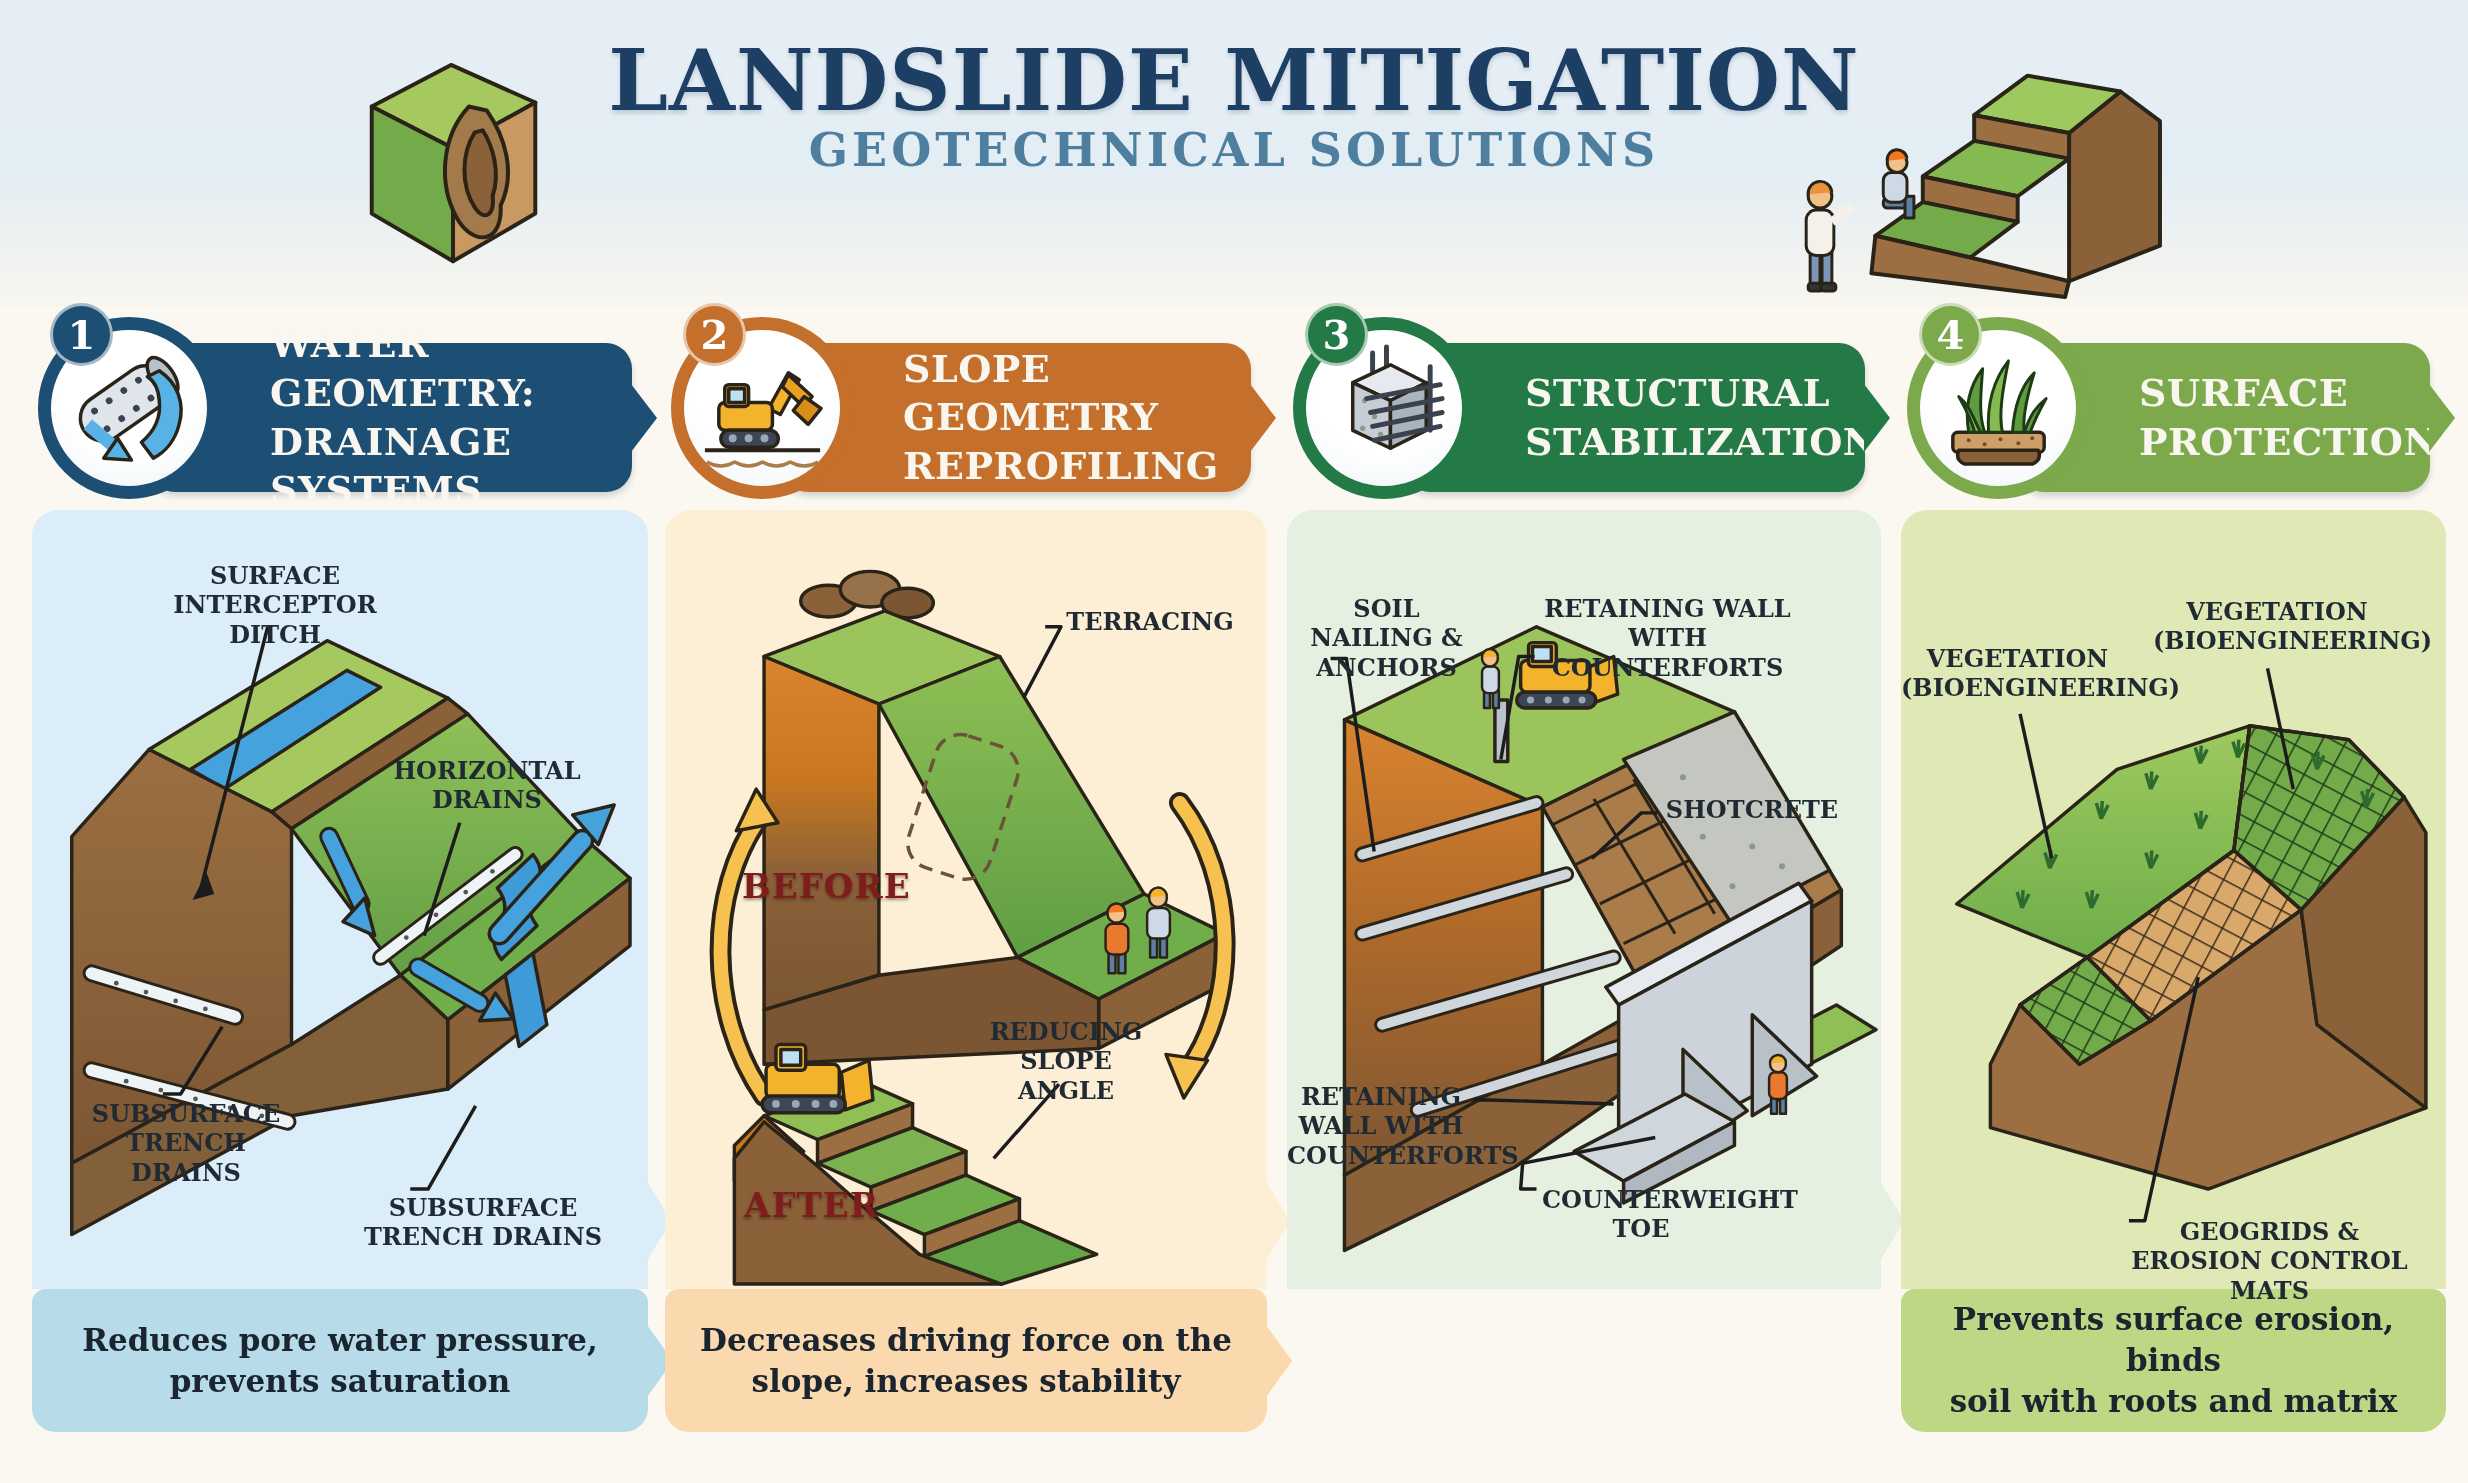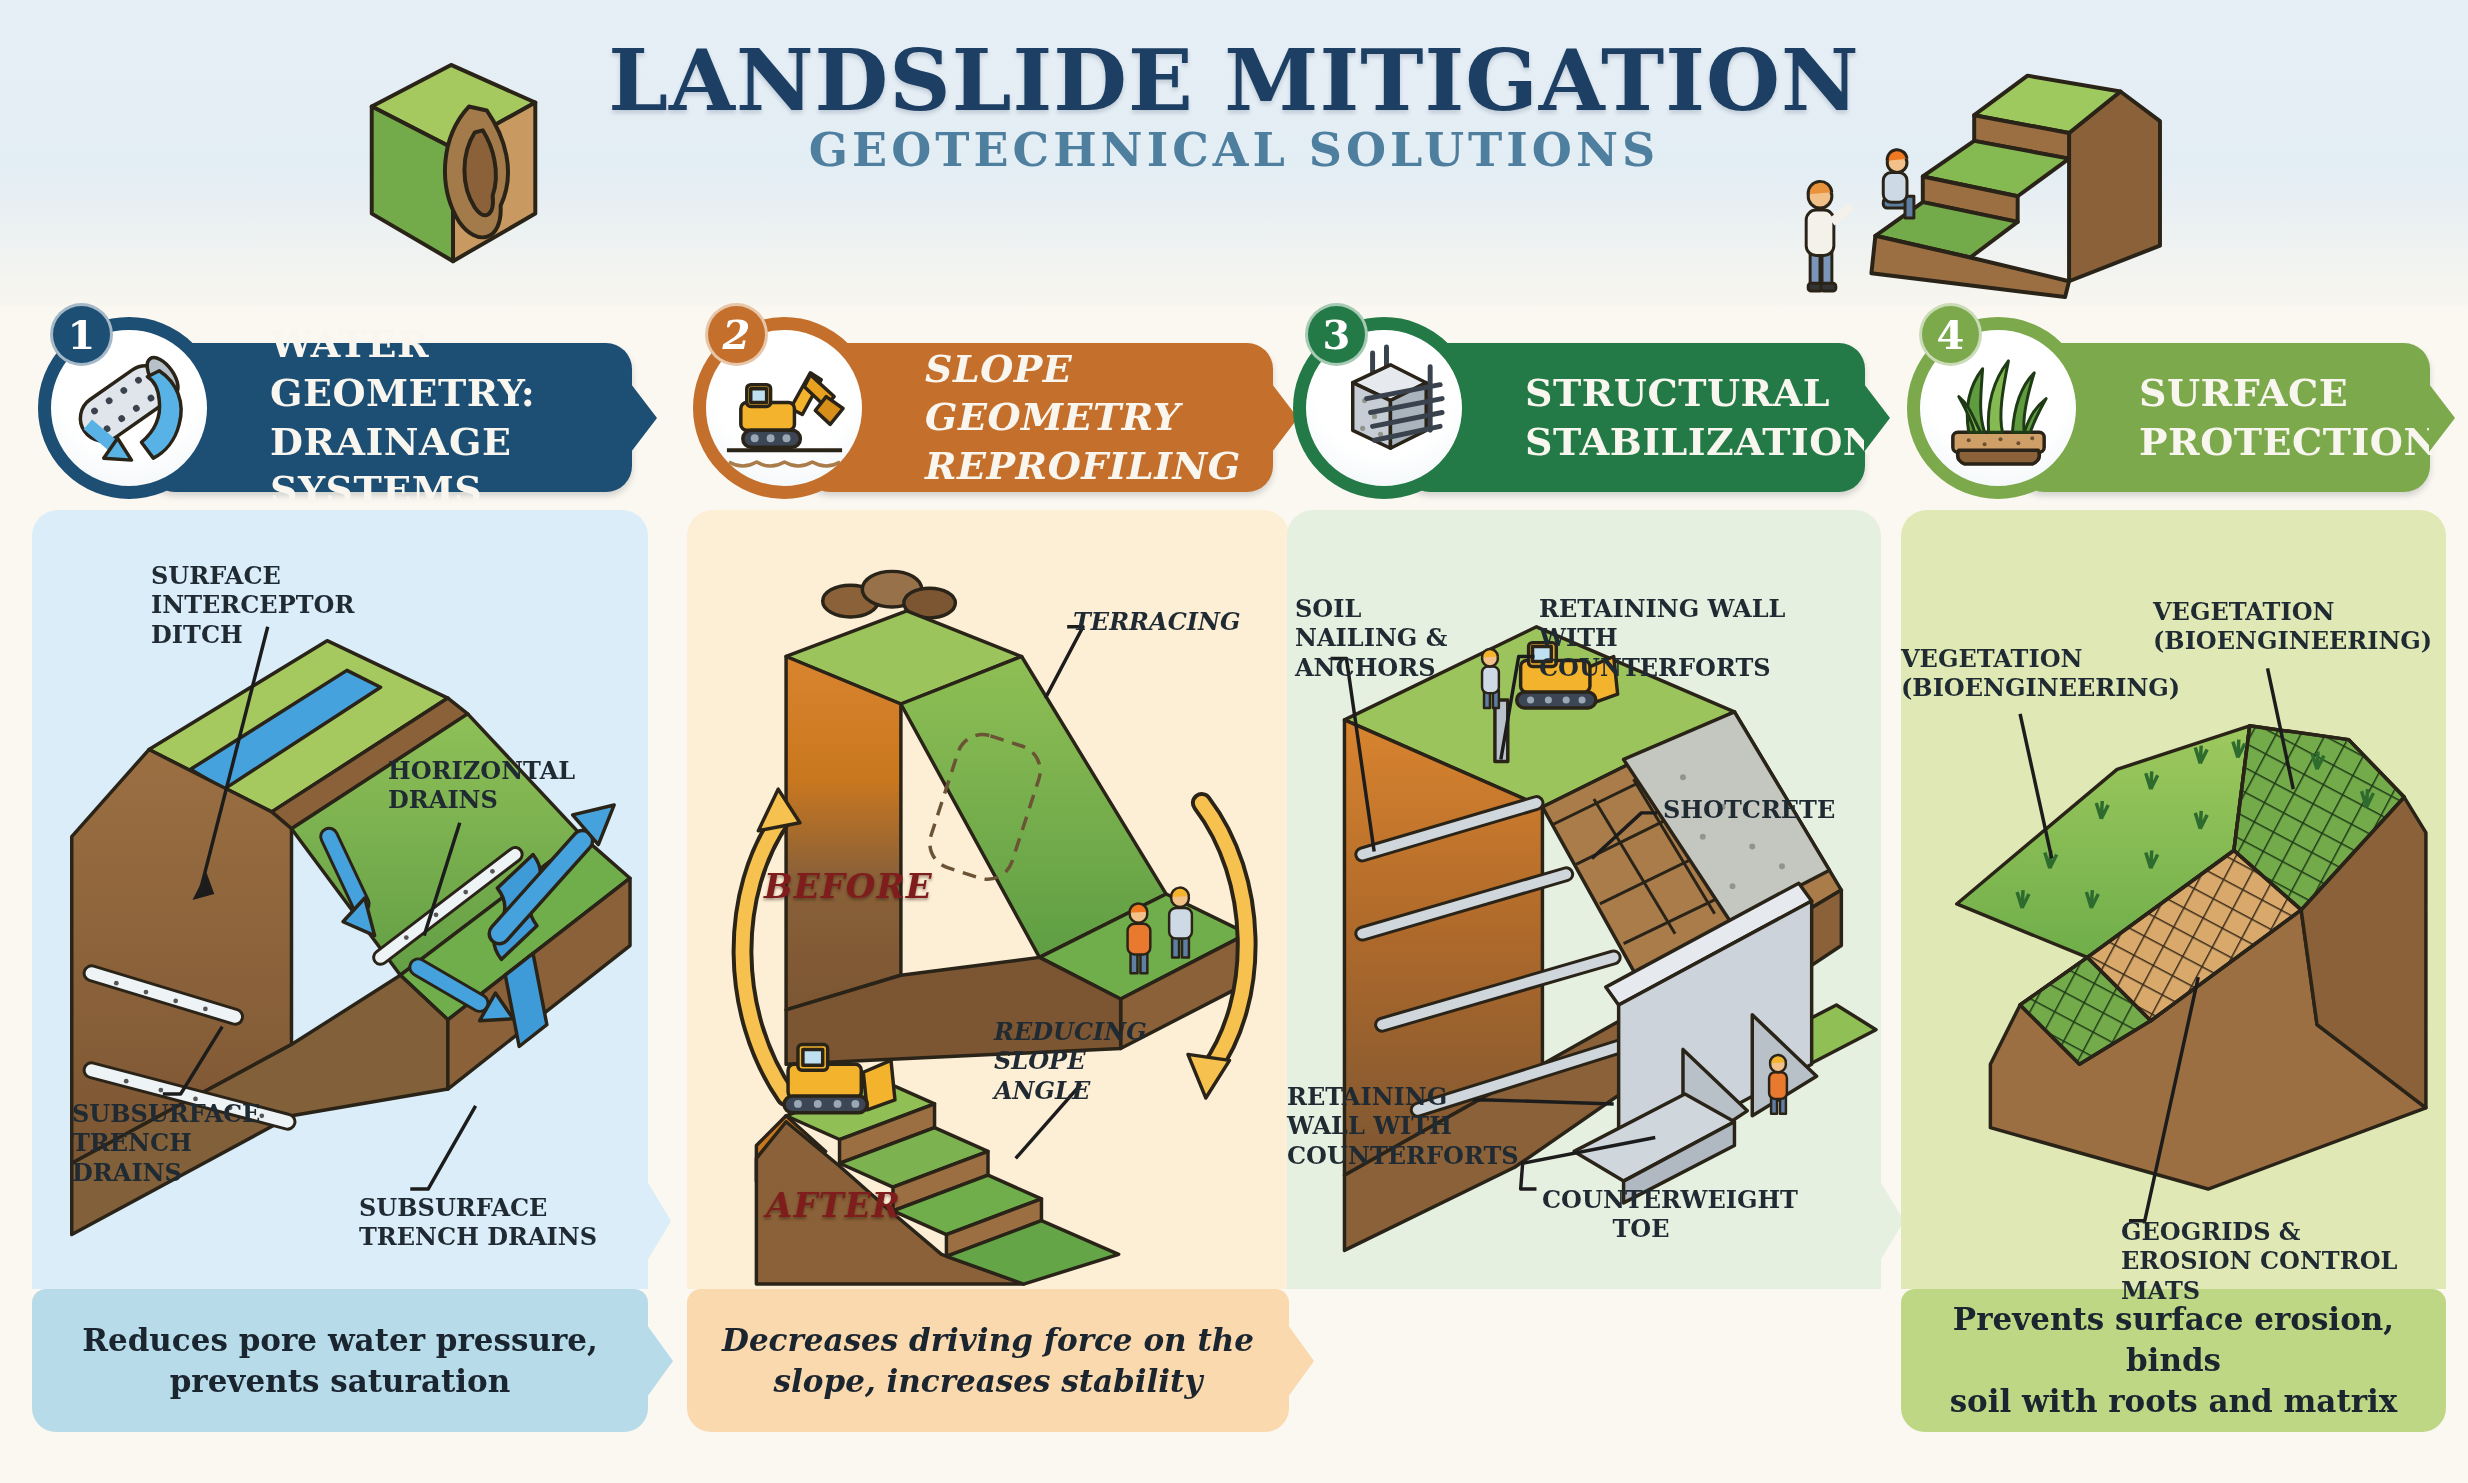--- a/index.html
+++ b/index.html
@@ -68,21 +68,21 @@
   }
   .badge{
     position:absolute;left:18px;top:6px;width:63px;height:63px;border-radius:50%;
     background:var(--banner);z-index:3;color:#ffffff;font-size:40px;font-weight:bold;
     display:flex;align-items:center;justify-content:center;border:3px solid rgba(255,255,255,.6);
     box-sizing:border-box;
   }
   .scene{position:absolute;left:0;top:0;width:100%;height:779px;}
   .lbl{
     position:absolute;font-size:24px;font-weight:bold;color:var(--label_text,#1f2a33);
-    line-height:1.22;text-align:left;z-index:4;
+    line-height:1.22;text-align:center;z-index:4;
   }
   .lbl.left-align{text-align:center;}
   .ground-lbl{
     position:absolute;font-size:34px;font-weight:bold;color:#7f1d1d;letter-spacing:1px;
     z-index:4;text-shadow:0 2px 3px rgba(40,25,10,.45);
   }
 </style>
 </head>
 <body>
 
@@ -239,21 +239,21 @@
       <div class="lbl" style="left:40px;top:589px;width:228px">SUBSURFACE TRENCH DRAINS</div>
       <div class="lbl" style="left:327px;top:683px;width:248px">SUBSURFACE TRENCH DRAINS</div>
     </div>
 
     <div class="caption-box tipped">
       <div class="caption-line">Reduces pore water pressure,</div>
       <div class="caption-line">prevents saturation</div>
     </div>
   </div>
 
-  <div class="column" style="left: 687px; width: 602px; font-style: italic; --banner: #c4702c; --panel: #fdeed6; --caption: #f9d9ad;">
+  <div class="column" style="left: 665px; width: 602px; --banner: #c4702c; --panel: #fdeed6; --caption: #f9d9ad;">
     <div class="banner">
       <div class="banner-line">SLOPE GEOMETRY</div>
       <div class="banner-line">REPROFILING</div>
     </div>
     <div class="icon-circle">
       <svg width="139" height="139" viewBox="0 0 140 140">
         <g stroke="#2a2318" stroke-width="3.5" stroke-linejoin="round">
           <line x1="12" y1="112" x2="128" y2="112" stroke-width="4"></line>
           <path d="M14,124 q14,8 28,0 q14,8 28,0 q14,8 28,0 q14,8 28,0" fill="none" stroke="#a97c4a"></path>
           <polygon points="76,70 96,34 107,41 88,76" fill="#f3b32c"></polygon>

